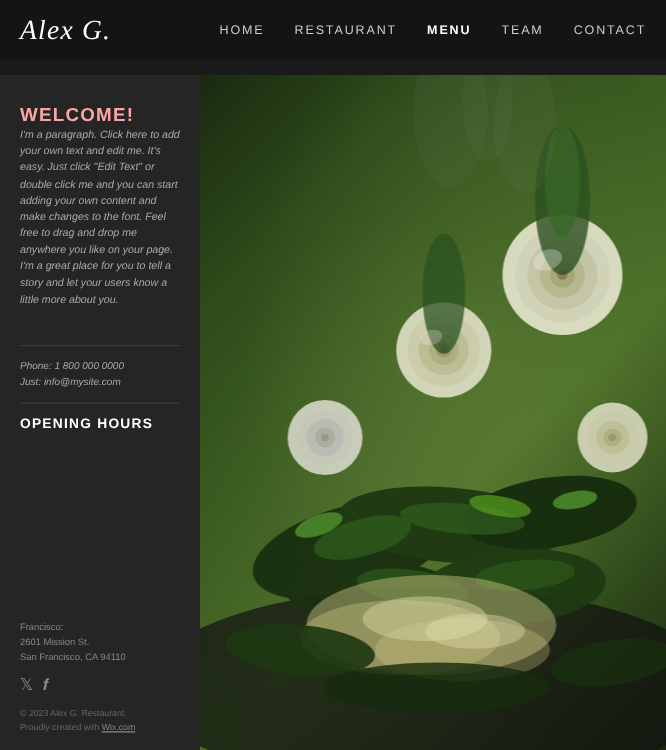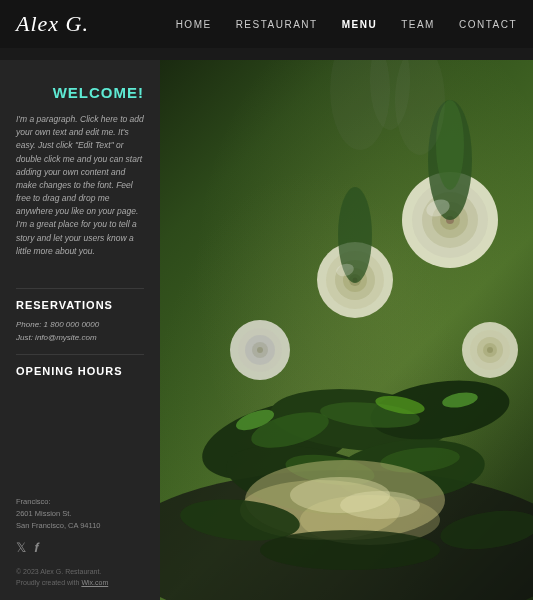--- a/index.html
+++ b/index.html
@@ -64,27 +64,26 @@
       width: 160px;
       bottom: 0;
       background: #252525;
       z-index: 5;
       display: flex;
       flex-direction: column;
       padding: 24px 16px 12px 16px;
     }
 
     .welcome-title {
-      color: #5eead4;
+      color: #fca5a5;
       font-size: 15px;
       font-family: Arial, sans-serif;
       font-weight: bold;
       letter-spacing: 1px;
-      text-align: right;
-      margin-bottom: 12px;
+      text-align: left;
     }
 
     .welcome-text {
       color: #aaa;
       font-size: 8.5px;
       font-family: Arial, sans-serif;
       line-height: 1.55;
       text-align: left;
       font-style: italic;
       margin-bottom: 20px;
@@ -192,21 +191,20 @@
     <a class="nav-item">CONTACT</a>
   </nav>
 </header>
 
 <aside class="sidebar">
   <div class="welcome-title">WELCOME!</div>
   <div class="welcome-text">I'm a paragraph. Click here to add your own text and edit me. It's easy. Just click "Edit Text" or double click me and you can start adding your own content and make changes to the font. Feel free to drag and drop me anywhere you like on your page. I'm a great place for you to tell a story and let your users know a little more about you.</div>
 
   <div class="divider"></div>
 
-  <div class="section-title">RESERVATIONS</div>
   <div class="section-text">Phone: 1 800 000 0000</div>
   <div class="section-text">Just: info@mysite.com</div>
 
   <div class="divider"></div>
 
   <div class="section-title">OPENING HOURS</div>
 
   <div class="spacer"></div>
 
   <div class="footer-location">

